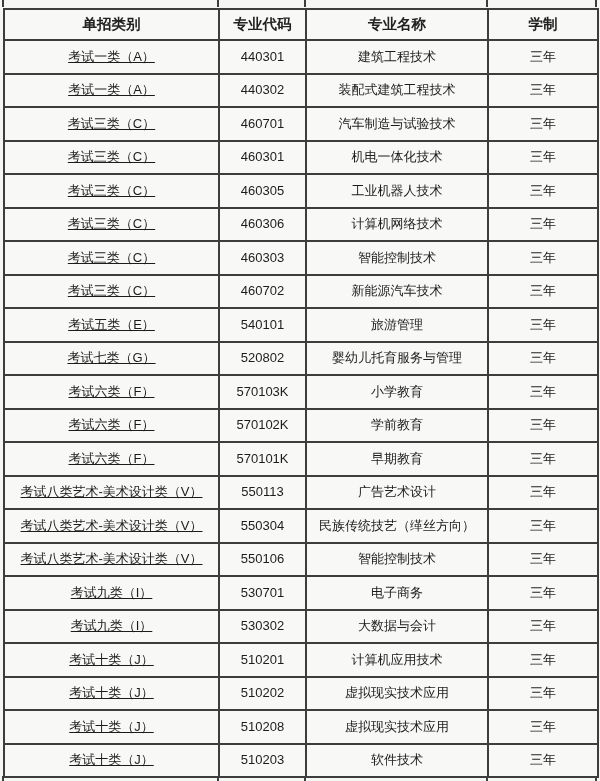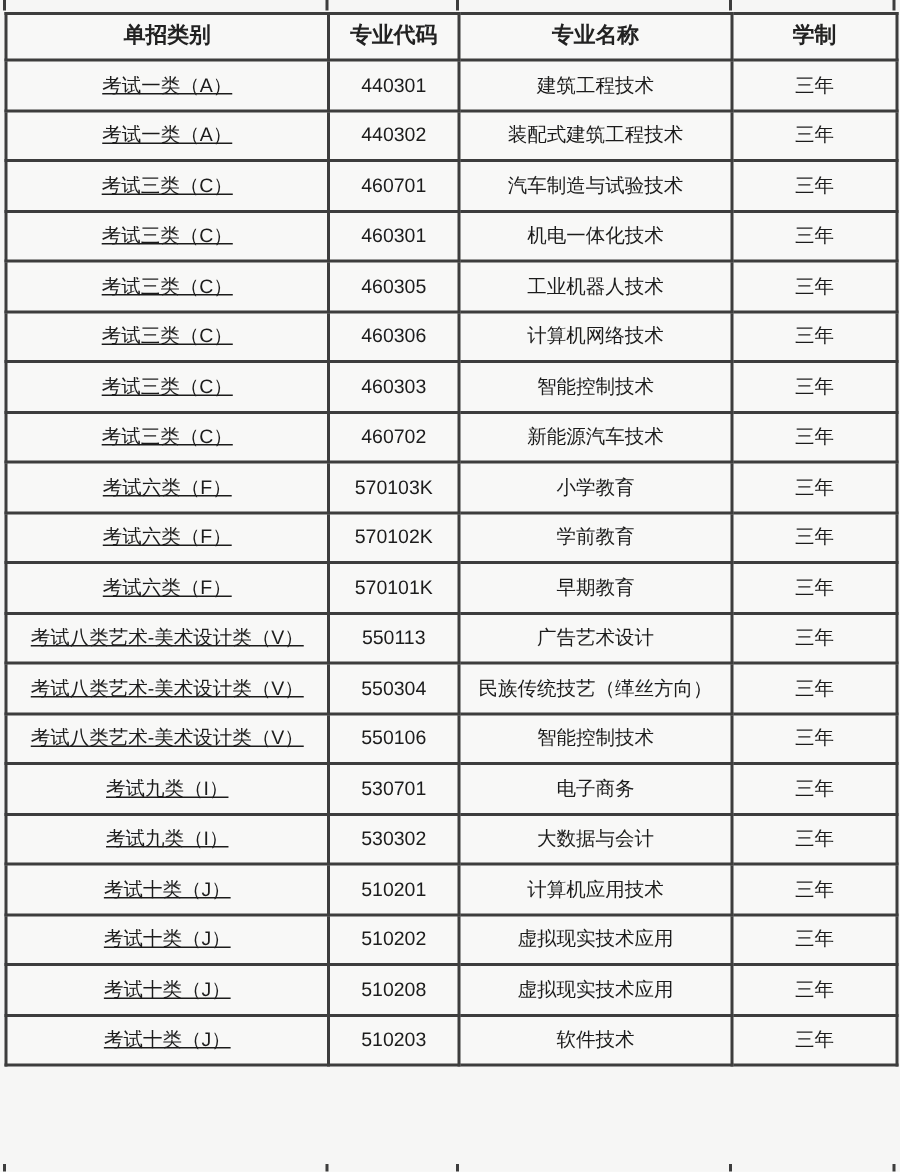--- a/index.html
+++ b/index.html
@@ -139,20 +139,32 @@
           <td class="col-name">智能控制技术</td>
           <td class="col-duration">三年</td>
         </tr>
         <tr>
           <td class="col-category">考试三类（C）</td>
           <td class="col-code">460702</td>
           <td class="col-name">新能源汽车技术</td>
           <td class="col-duration">三年</td>
         </tr>
         <tr>
+          <td class="col-category">考试五类（E）</td>
+          <td class="col-code">540101</td>
+          <td class="col-name">旅游管理</td>
+          <td class="col-duration">三年</td>
+        </tr>
+        <tr>
+          <td class="col-category">考试七类（G）</td>
+          <td class="col-code">520802</td>
+          <td class="col-name">婴幼儿托育服务与管理</td>
+          <td class="col-duration">三年</td>
+        </tr>
+        <tr>
           <td class="col-category">考试六类（F）</td>
           <td class="col-code">570103K</td>
           <td class="col-name">小学教育</td>
           <td class="col-duration">三年</td>
         </tr>
         <tr>
           <td class="col-category">考试六类（F）</td>
           <td class="col-code">570102K</td>
           <td class="col-name">学前教育</td>
           <td class="col-duration">三年</td>

